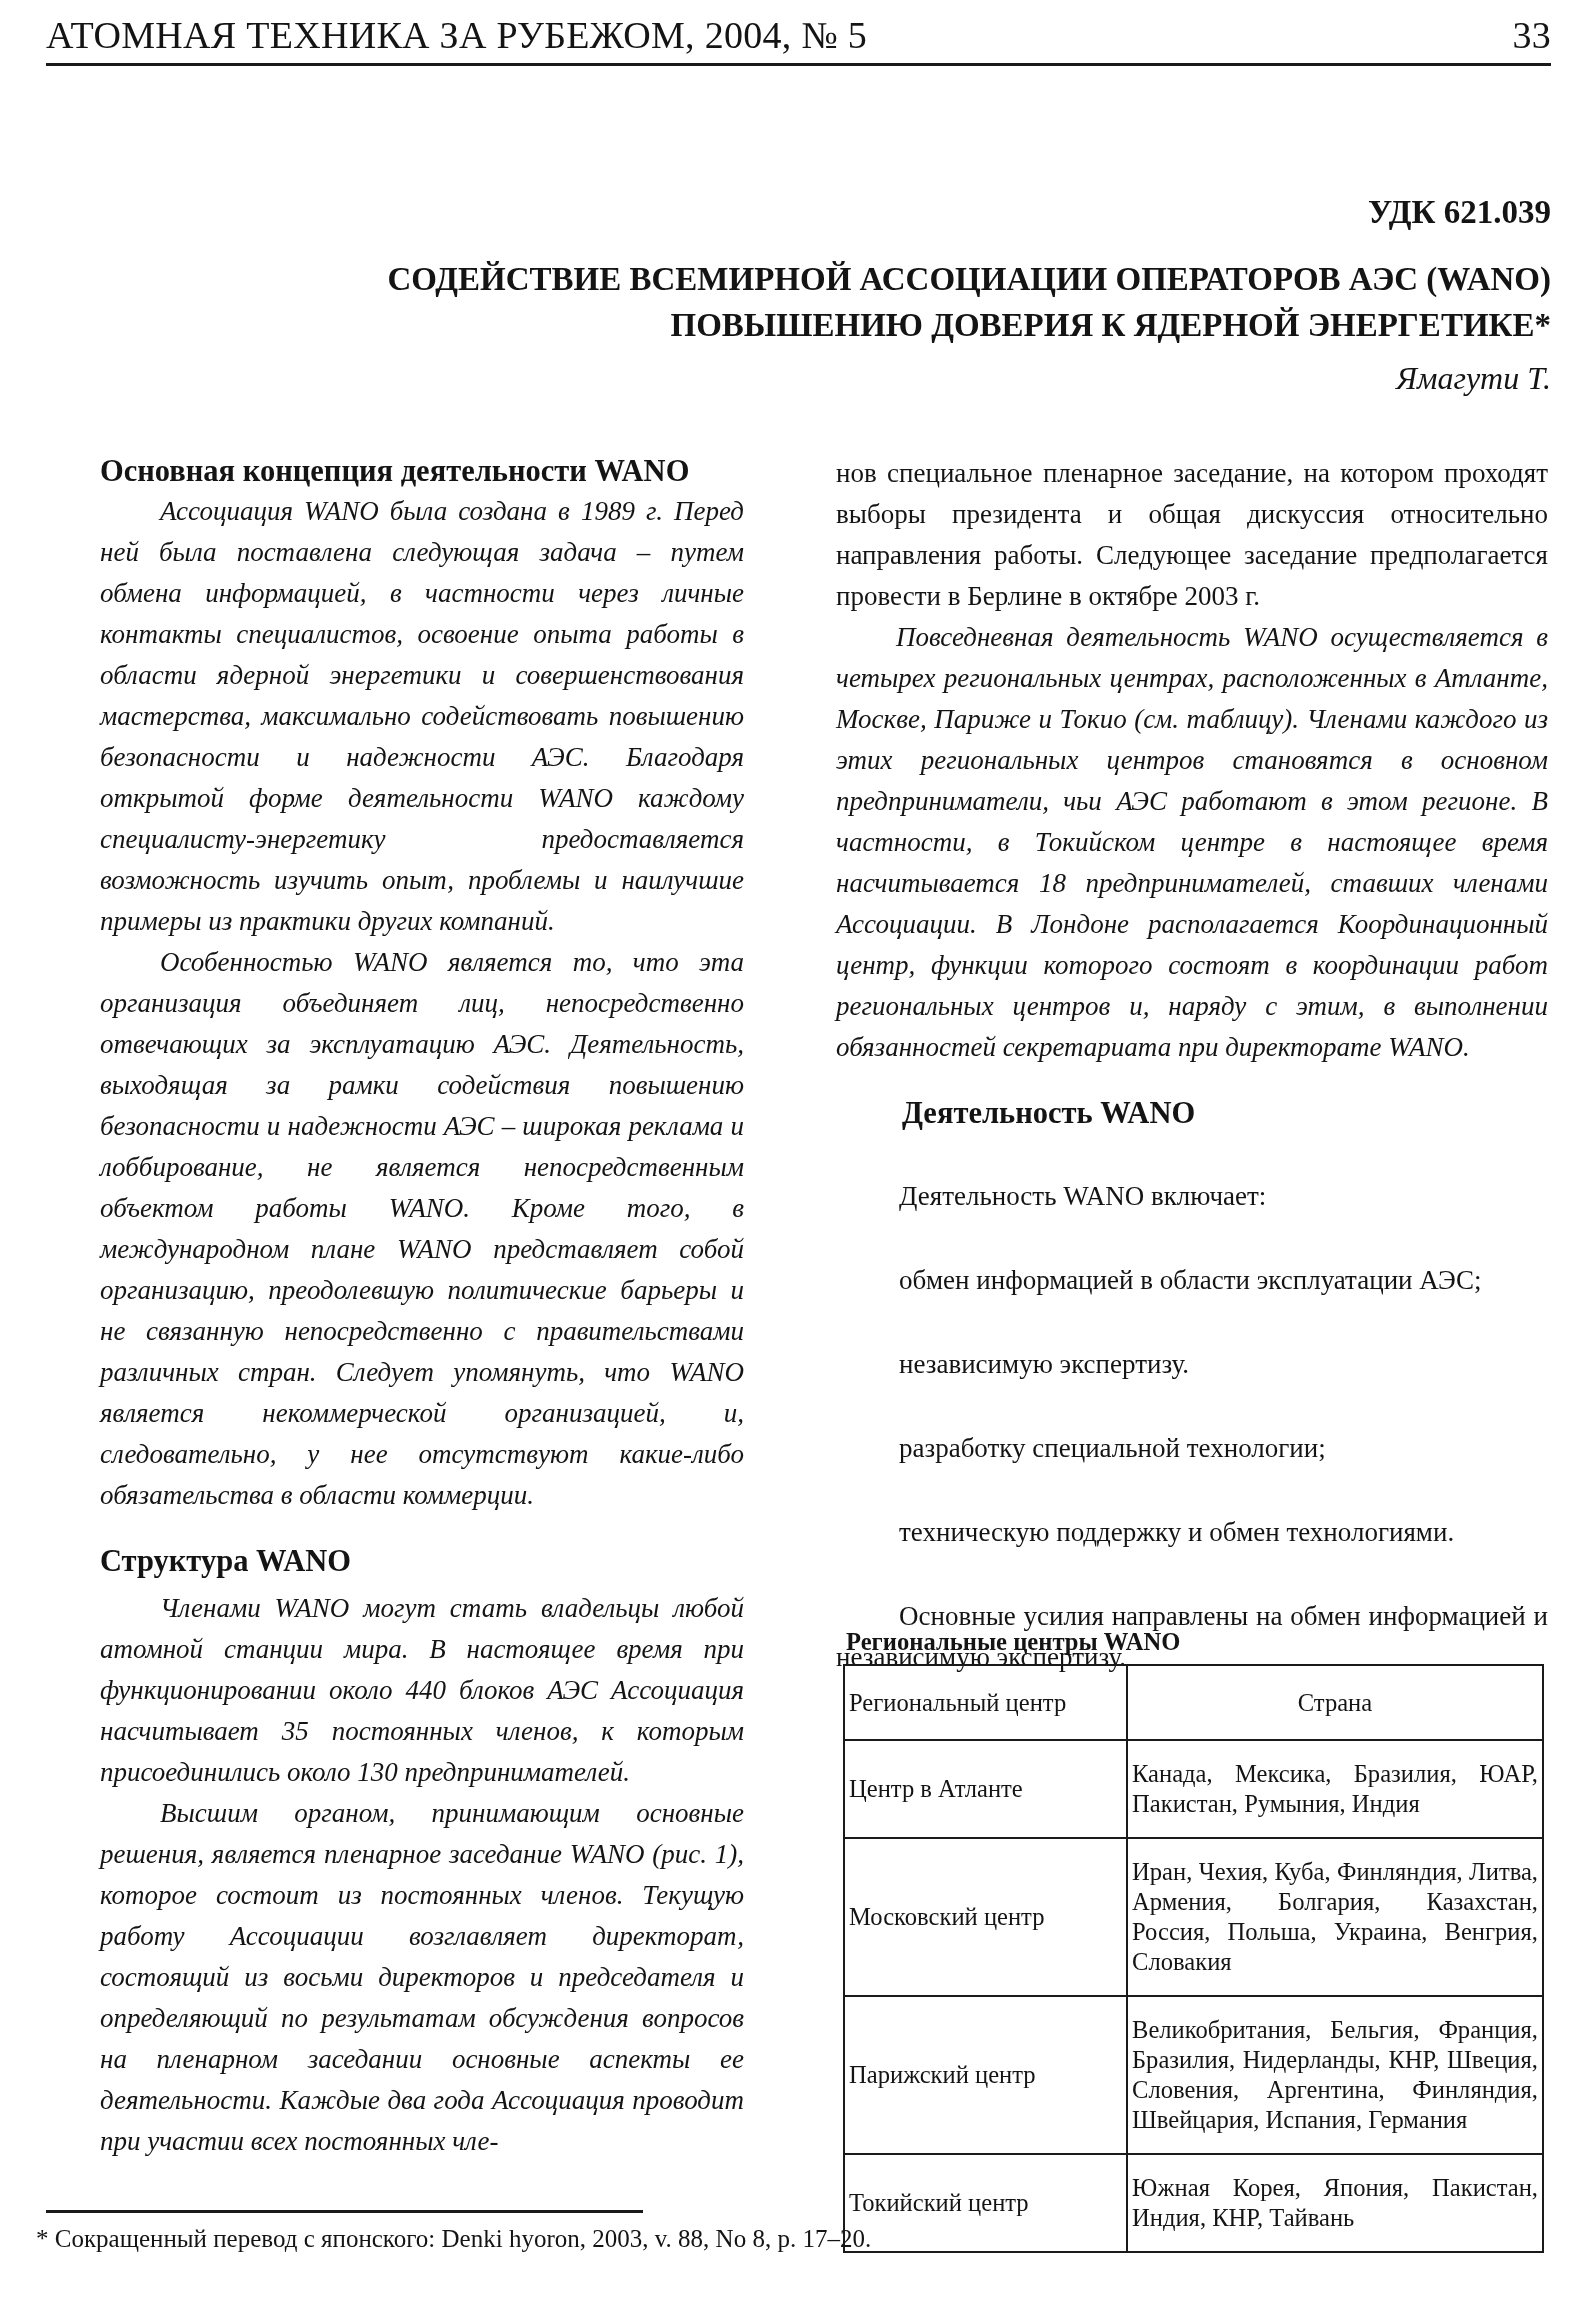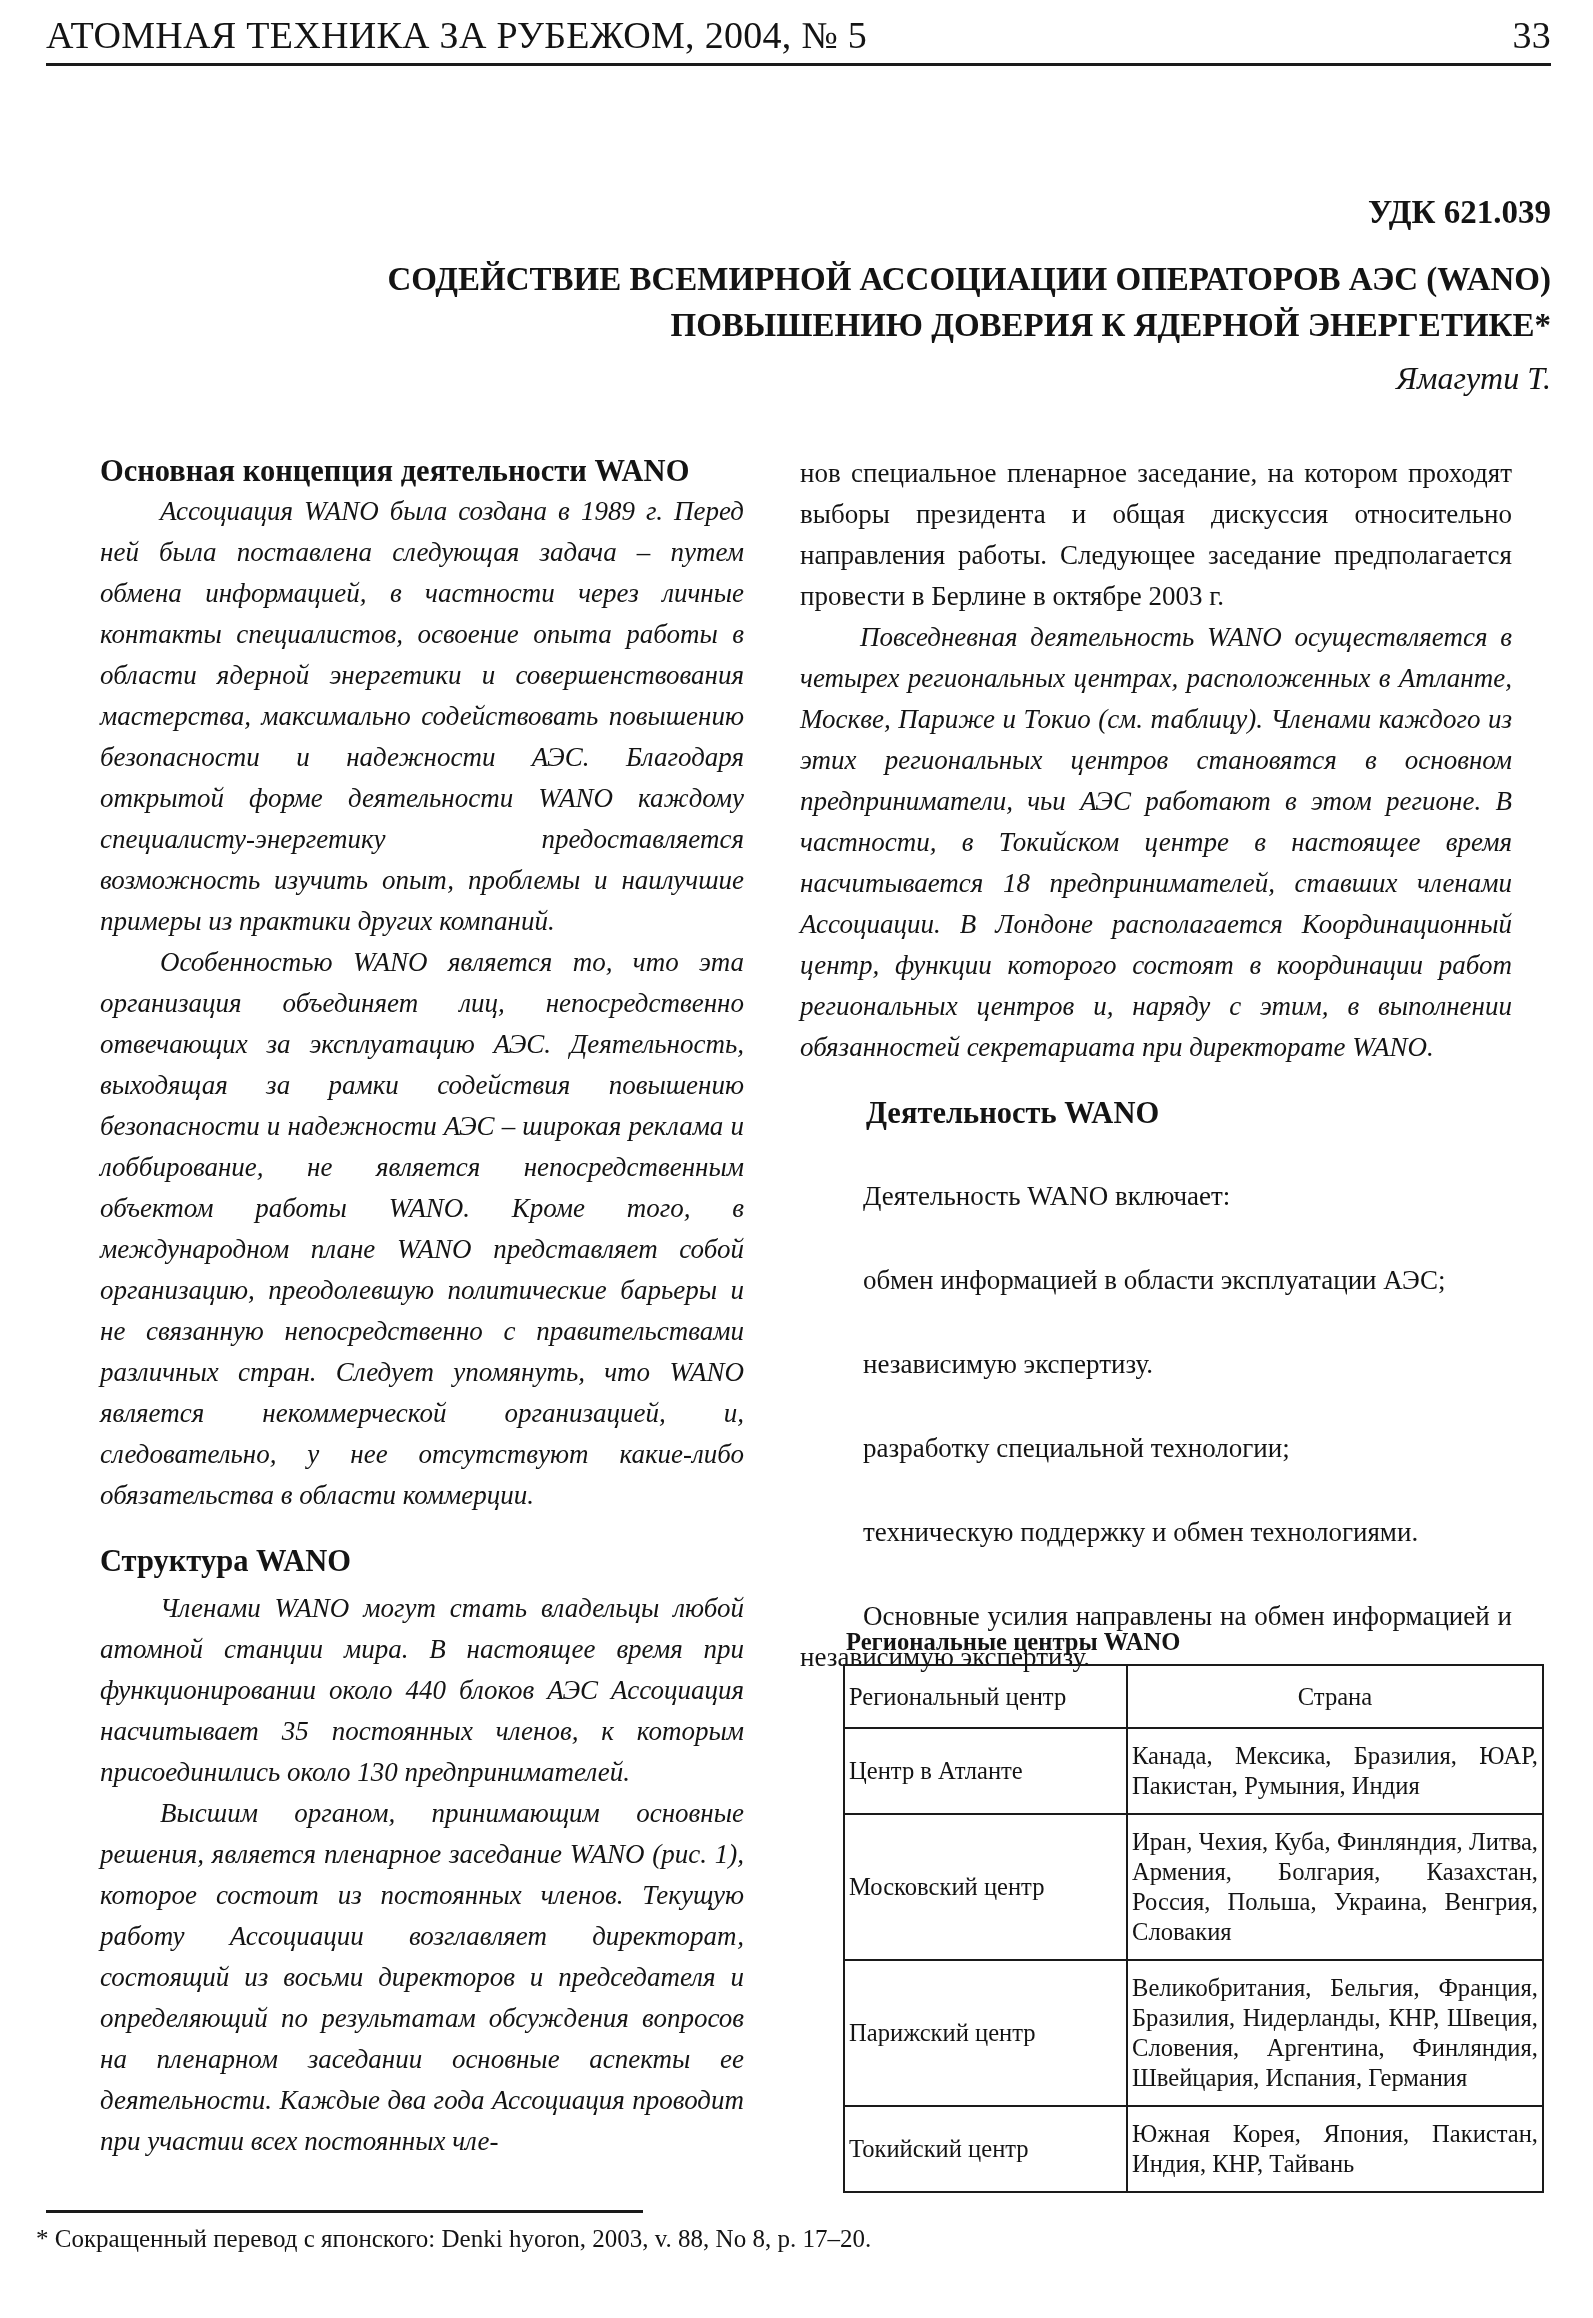--- a/index.html
+++ b/index.html
@@ -18,41 +18,41 @@
 
   .udc { right: 42px; top: 192px; font-size: 33px; font-weight: bold; line-height: 40px; }
   .title {
     right: 42px; top: 256px; width: 1328px; text-align: right;
     font-size: 33px; font-weight: bold; line-height: 46px;
   }
   .author { right: 42px; top: 358px; font-size: 32px; font-style: italic; line-height: 40px; }
 
   .col { position: absolute; font-size: 27px; line-height: 41px; text-align: justify; }
   .col-left { left: 100px; top: 451px; width: 644px; }
-  .col-right { left: 800px; top: 453px; width: 712px; }
+  .col-right { left: 836px; top: 453px; width: 712px; }
   .col p { margin: 0; text-indent: 0; }
   .col p.ind { text-indent: 60px; font-style: italic; }
   .col p.noind { text-indent: 0; }
   .col p.li { text-indent: 63px; margin-top: 43px; }
   .col h2 {
     margin: 0; font-size: 30.5px; font-weight: bold; line-height: 40px; text-align: left;
   }
   .col-left h2.first { margin-bottom: 0; }
   .col-left h2.second { margin-top: 25px; margin-bottom: 6.6px; }
   .col-right h2 { margin-top: 25px; margin-bottom: 6.6px; padding-left: 66px; }
 
   .table-caption {
     left: 846px; top: 1625px; font-size: 24.6px; font-weight: bold; line-height: 33px;
   }
   table.regions {
     position: absolute; left: 843px; top: 1664px; width: 701px;
     border-collapse: collapse; font-size: 24.6px; line-height: 30px;
   }
   table.regions td, table.regions th {
-    border: 2px solid #1a1a1a; padding: 12px 4px; vertical-align: middle; font-weight: normal;
+    border: 2px solid #1a1a1a; padding: 18px 4px; vertical-align: middle; font-weight: normal;
   }
   table.regions th { text-align: center; height: 37px; }
   table.regions th.c1 { text-align: left; width: 273px; }
   table.regions td.country { text-align: justify; }
 
   .foot-rule { left: 46px; top: 2210px; width: 597px; height: 2.7px; background: #1a1a1a; }
   .footnote { left: 36px; top: 2220px; font-size: 25px; line-height: 37px; white-space: nowrap; }
 </style>
 </head>
 <body>

